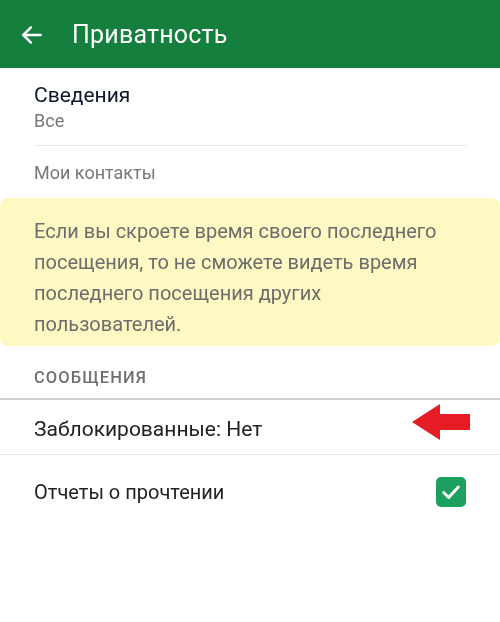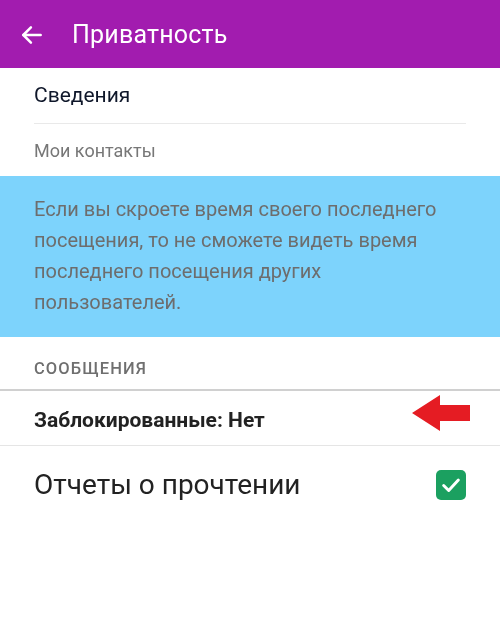--- a/index.html
+++ b/index.html
@@ -5,21 +5,21 @@
   * { box-sizing: border-box; margin: 0; padding: 0; }
   body {
     width: 500px;
     height: 622px;
     font-family: Roboto, Arial, sans-serif;
     background: #ffffff;
     overflow: hidden;
     position: relative;
   }
   .header {
-    background: #a21caf;
+    background: #15803d;
     height: 68px;
     display: flex;
     align-items: center;
     padding: 0 18px;
     color: #ffffff;
   }
   .back-btn {
     width: 28px;
     height: 28px;
     display: flex;
@@ -47,43 +47,43 @@
     font-size: 18px;
     color: #777;
     margin-top: 1px;
   }
   .divider {
     height: 1px;
     background: #e9e9e9;
     margin: 0 34px;
   }
   .info-box {
-    background: #7dd3fc;
-    padding: 18px 34px 19px 34px;
+    background: #fef9c3;
+    padding: 18px 34px 6px 34px;
     color: #6d6d6d;
     font-size: 20px;
     line-height: 1.55;
+    border-radius: 7px;
   }
   .section-header {
     padding: 22px 34px 11px 34px;
     color: #6f6f6f;
     font-size: 16.5px;
     letter-spacing: 1.1px;
     font-weight: 500;
   }
   .section-divider {
     height: 2px;
     background: #d0d0d0;
     margin: 0 0 0 0;
   }
   .blocked-row {
     padding: 17px 16px 13px 34px;
     cursor: pointer;
     position: relative;
-    font-weight: bold;
   }
   .blocked-title {
     font-size: 21px;
     color: #222;
   }
   .blocked-sub {
     font-size: 18px;
     color: #777;
     margin-top: 2px;
   }
@@ -92,21 +92,21 @@
     background: #e5e5e5;
   }
   .receipts-row {
     padding: 22px 34px 10px 34px;
     display: flex;
     align-items: center;
     justify-content: space-between;
     cursor: pointer;
   }
   .receipts-title {
-    font-size: 28px;
+    font-size: 20px;
     color: #222;
   }
   .checkbox {
     width: 30px;
     height: 30px;
     border-radius: 5px;
     background: #1ba060;
     display: flex;
     align-items: center;
     justify-content: center;
@@ -128,20 +128,21 @@
     <svg width="26" height="26" viewBox="0 0 24 24" fill="none" stroke="#ffffff" stroke-width="2.3" stroke-linecap="round" stroke-linejoin="round">
       <line x1="20" y1="12" x2="4" y2="12"></line>
       <polyline points="11 5 4 12 11 19"></polyline>
     </svg>
   </div>
   <div class="header-title">Приватность</div>
 </div>
 
 <div class="setting-row">
   <div class="setting-title">Сведения</div>
+  <div class="setting-sub">Все</div>
 </div>
 
 <div class="divider"></div>
 
 <div class="setting-row" style="padding-top:15px;padding-bottom:15px;">
   <div class="setting-sub">Мои контакты</div>
 </div>
 
 <div class="info-box">Если вы скроете время своего последнего посещения, то не сможете видеть время последнего посещения других пользователей.</div>
 

